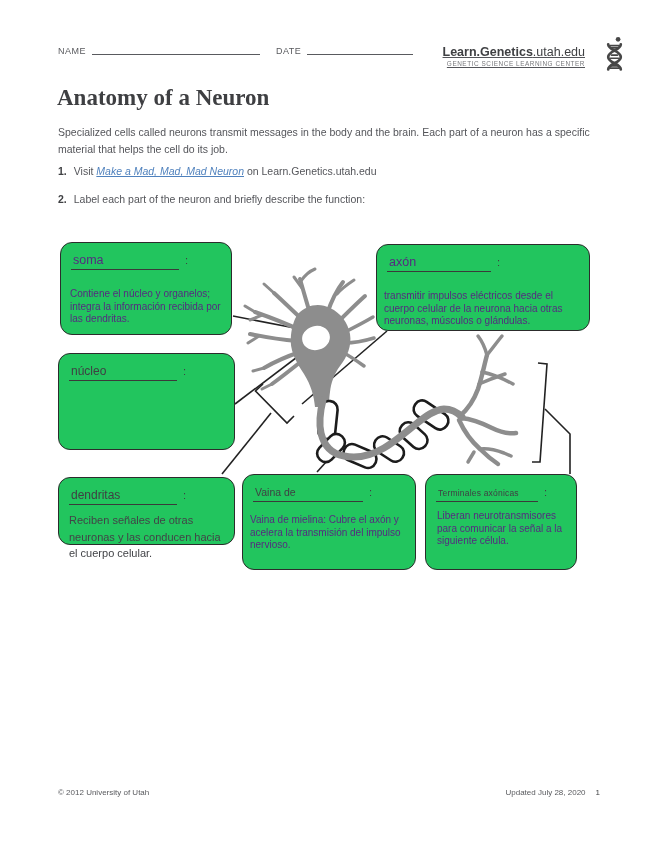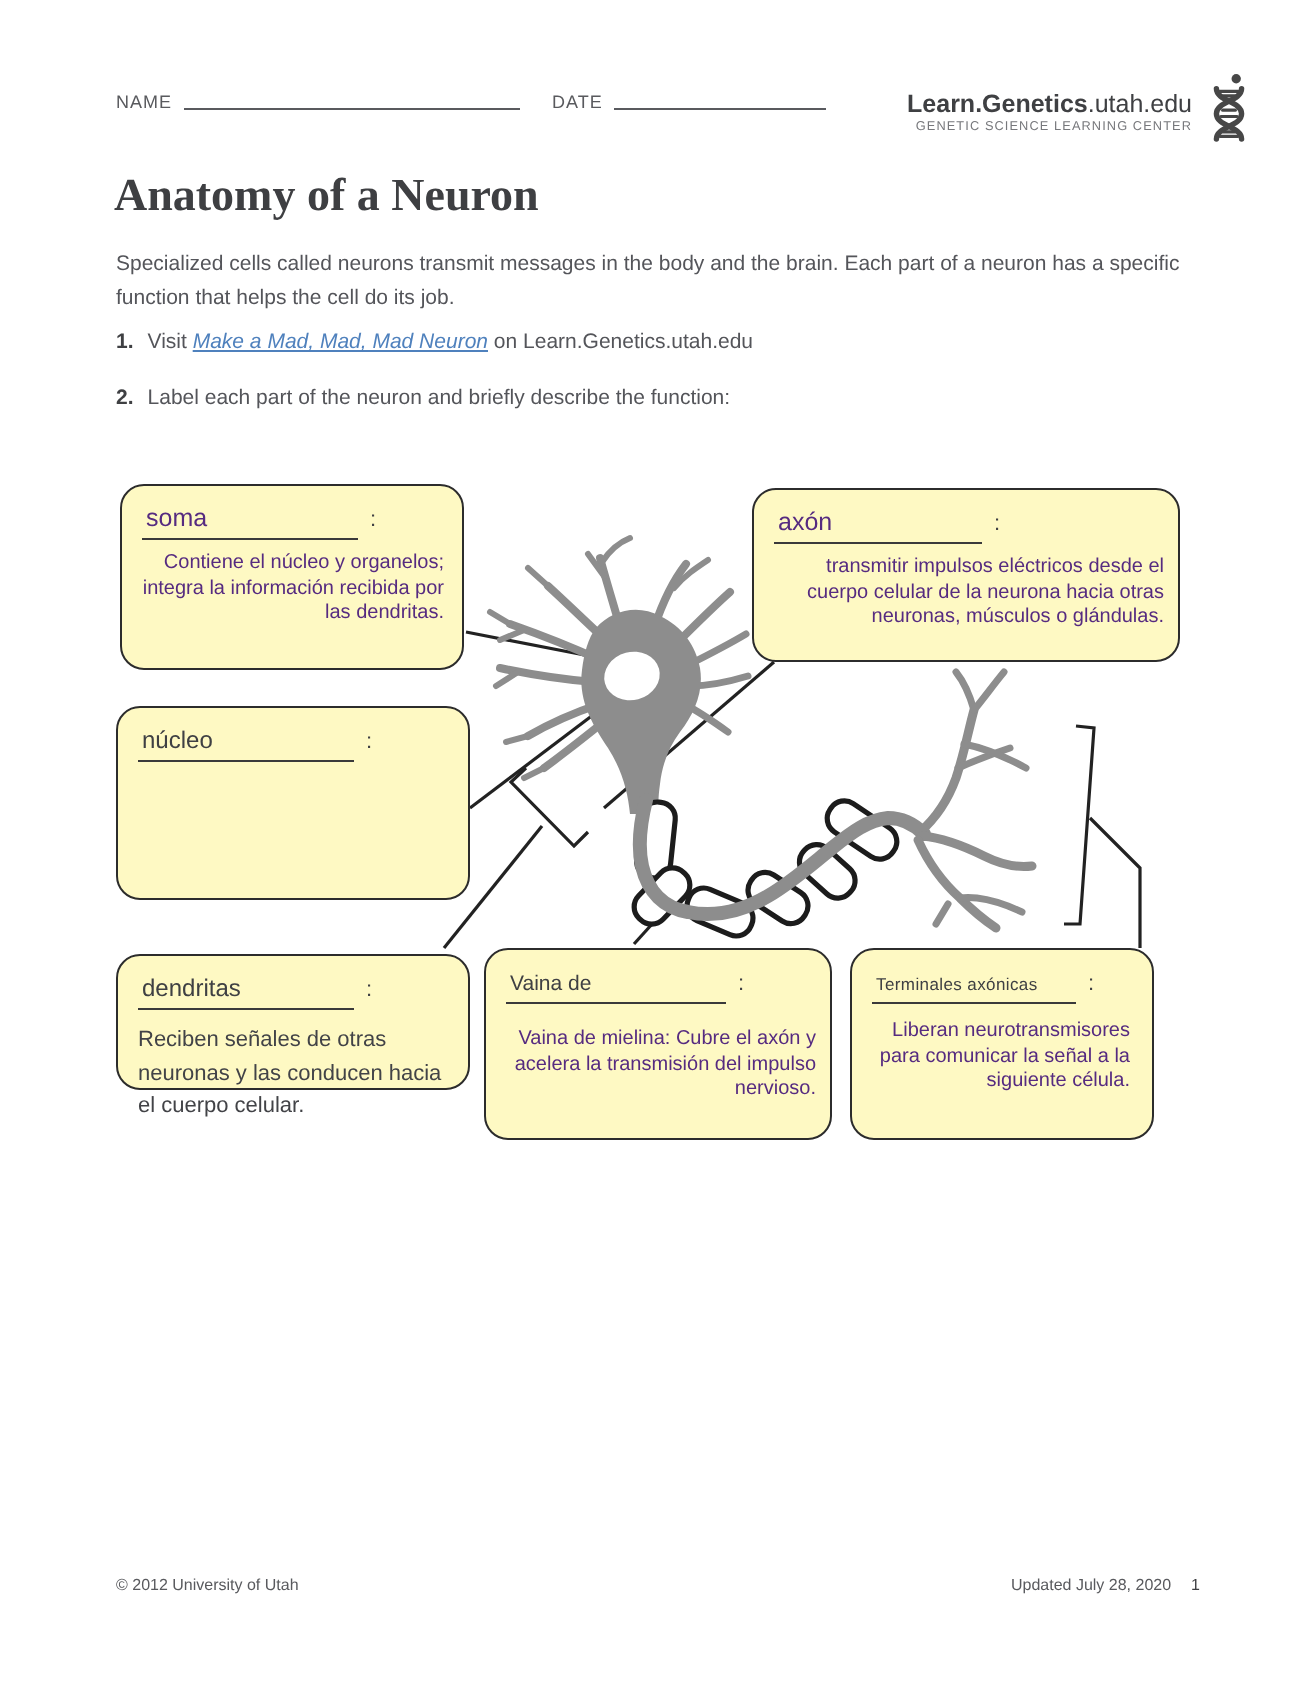--- a/index.html
+++ b/index.html
@@ -7,44 +7,44 @@
     position:relative;width:655px;height:848px;margin:0 auto;background:#ffffff;
     font-family:"Liberation Sans",sans-serif;color:#54555a;overflow:hidden;
     box-shadow:0 0 6px rgba(0,0,0,.25);
   }
   
   .hdr-row{position:absolute;left:58px;top:44px;width:540px;display:flex;align-items:flex-end;}
   .hdr-label{font-size:9px;letter-spacing:.5px;color:#595a5e;}
   .hdr-line{display:inline-block;border-bottom:1.2px solid #595a5e;height:10px;}
   .name-line{width:168px;margin:0 16px 1px 6px;}
   .date-line{width:106px;margin:0 0 1px 6px;}
-  .logo{position:absolute;right:27px;top:36px;display:flex;align-items:center;gap:5px;}
+  .logo{position:absolute;right:27px;top:36px;display:flex;align-items:center;gap:16px;text-decoration:underline;}
   .logo-text{text-align:right;}
   .logo-main{font-size:12.5px;color:#3f4043;}
   .logo-main b{font-weight:bold;}
   .logo-sub{font-size:6.4px;letter-spacing:.55px;color:#77787c;margin-top:1px;}
   
   .title{position:absolute;left:57px;top:85px;font-family:"Liberation Serif",serif;
     font-weight:bold;font-size:23px;color:#3e3f42;}
   .intro{position:absolute;left:58px;top:124px;width:548px;font-size:10.5px;line-height:16.5px;}
   .step{position:absolute;left:58px;font-size:10.5px;}
   .step1{top:165px;}
   .step2{top:193px;}
   .step b{font-weight:bold;color:#3f4043;margin-right:7px;}
   .link{color:#4f81bd;font-style:italic;text-decoration:underline;}
   
-  .callout{position:absolute;background:#fef9c3;border:1.8px solid #2c2c2c;border-radius:12px;
+  .callout{position:absolute;background:#22c55e;border:1.8px solid #2c2c2c;border-radius:12px;
     box-sizing:border-box;z-index:3;}
   .lbl-row{margin:7px 10px 0 10px;white-space:nowrap;}
   .blank{display:inline-block;border-bottom:1.6px solid #3a3a3a;padding:0 2px 1px 2px;box-sizing:border-box;}
   .colon{margin-left:6px;color:#3f4043;font-size:11px;}
   .lbl-hand{font-size:12.5px;color:#562b80;}
   .lbl-print{font-size:12px;color:#3f4043;}
   .lbl-small{font-size:8.5px;color:#3f4043;letter-spacing:.2px;}
-  .ans-purple{color:#562b80;font-size:10px;line-height:12.5px;text-align:right;margin:6px auto 0 auto;}
+  .ans-purple{color:#562b80;font-size:10px;line-height:12.5px;text-align:left;margin:18px auto 0 auto;}
   .ans-black{color:#424347;font-size:11px;line-height:16.5px;text-align:left;margin:7px 10px 0 10px;}
   .box-soma{left:60px;top:242px;width:172px;height:93px;}
   .box-axon{left:376px;top:244px;width:214px;height:87px;}
   .box-nucleo{left:58px;top:353px;width:177px;height:97px;}
   .box-dendritas{left:58px;top:477px;width:177px;height:68px;}
   .box-vaina{left:242px;top:474px;width:174px;height:96px;}
   .box-terminales{left:425px;top:474px;width:152px;height:96px;}
   
   .diagram{position:absolute;left:0;top:0;z-index:1;}
   
@@ -78,21 +78,21 @@
         <path d="M11.5,13 L18.5,13" stroke-width="1.8"></path>
         <path d="M11.5,21 L18.5,21" stroke-width="1.8"></path>
         <path d="M10.5,24.5 L19.5,24.5" stroke-width="1.8"></path>
         <path d="M11.5,33 L18.5,33" stroke-width="1.8"></path>
         <path d="M10,35.5 L20,35.5" stroke-width="1.8"></path>
       </g>
     </svg>
   </div>
 
   <div class="title">Anatomy of a Neuron</div>
-  <div class="intro">Specialized cells called neurons transmit messages in the body and the brain. Each part of a neuron has a specific function that helps the cell do its job.</div>
+  <div class="intro">Specialized cells called neurons transmit messages in the body and the brain. Each part of a neuron has a specific material that helps the cell do its job.</div>
 
   <div class="step step1">
     <b>1.</b><span>Visit </span><span class="link">Make a Mad, Mad, Mad Neuron</span><span> on Learn.Genetics.utah.edu</span>
   </div>
   <div class="step step2">
     <b>2.</b><span>Label each part of the neuron and briefly describe the function:</span>
   </div>
 
   <svg class="diagram" width="655" height="848" viewBox="0 0 655 848">
 

